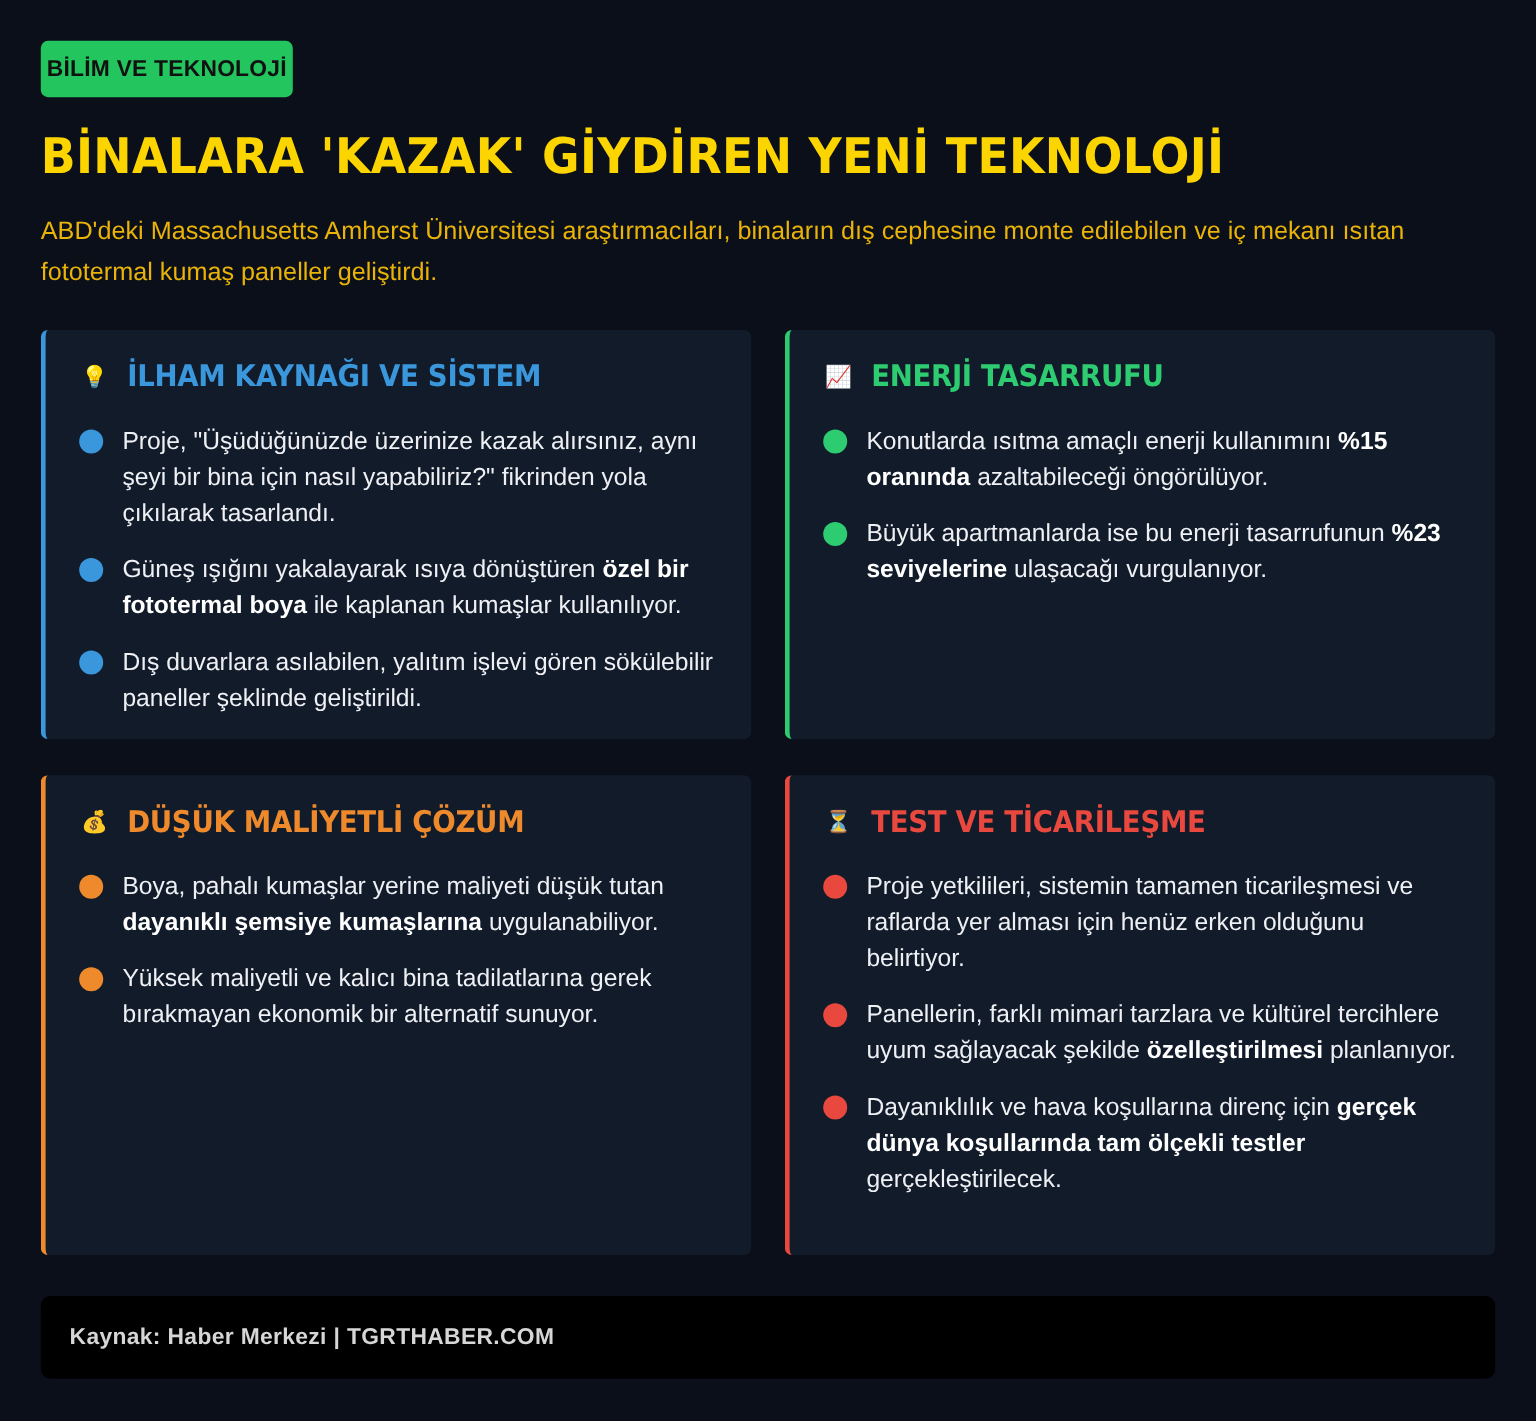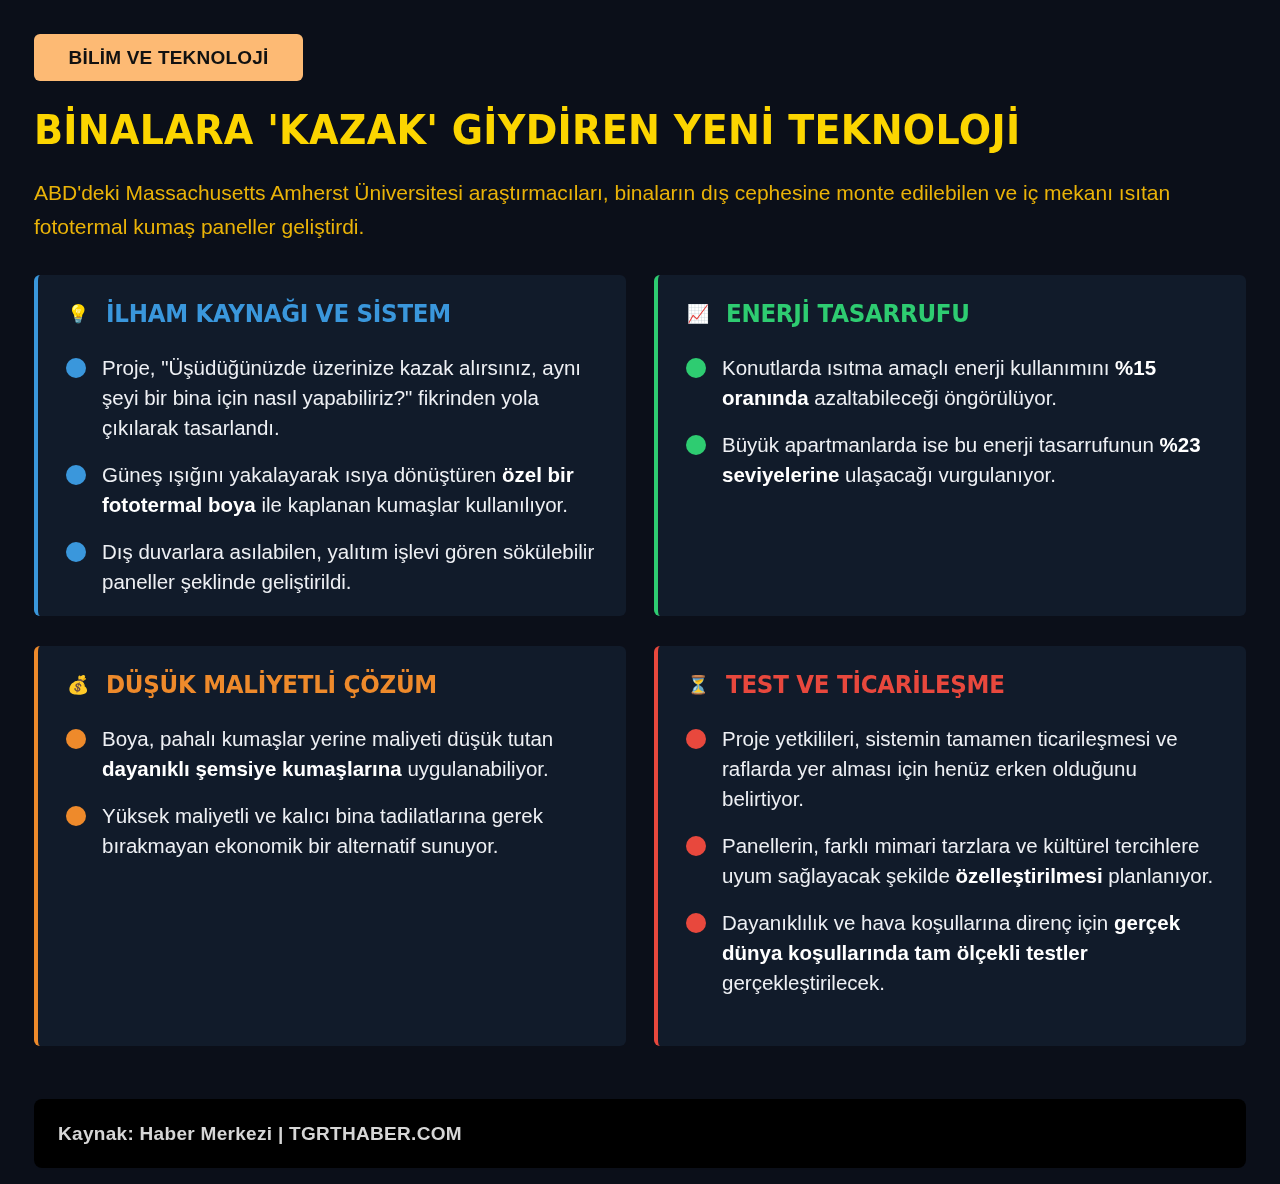--- a/index.html
+++ b/index.html
@@ -1,20 +1,20 @@
 <!DOCTYPE html>
 <html><head>
 <meta charset="utf-8">
 <style>
   * { box-sizing: border-box; margin: 0; padding: 0; }
   html, body { width: 1280px; height: 1184px; background: #0b0f19; }
   body { font-family: "Liberation Sans", "DejaVu Sans", sans-serif; color: #e6e8ee; position: relative; }
   .badge {
-    position: absolute; left: 34px; top: 34px; height: 47px; width: 269px;
-    background: #fdba74; border-radius: 6px; color: #111;
+    position: absolute; left: 34px; top: 34px; height: 47px; width: 210px;
+    background: #22c55e; border-radius: 6px; color: #111;
     font-weight: 700; font-size: 19px; display: flex; align-items: center; justify-content: center;
     letter-spacing: 0.2px;
   }
   .title {
     position: absolute; left: 34px; top: 106px;
     color: #fcd500; font-weight: 800; font-size: 41px; letter-spacing: 0.3px;
     font-family: "DejaVu Sans", "Liberation Sans", sans-serif;
     transform: scaleX(0.93); transform-origin: left;
   }
   .lead {
@@ -34,21 +34,21 @@
     font-family: "DejaVu Sans", "Liberation Sans", sans-serif;
     transform: scaleX(0.92); transform-origin: left; letter-spacing: -0.3px;
   }
   .card ul { position: absolute; left: 28px; top: 78px; right: 22px; list-style: none; }
   .card li { display: flex; gap: 16px; margin-bottom: 17px; font-size: 20.5px; line-height: 30px; color: #eef0f4; }
   .card li .dot { flex: 0 0 20px; width: 20px; height: 20px; border-radius: 50%; background: var(--accent); margin-top: 5px; }
   .card li b { color: #ffffff; font-weight: 700; }
   .footer {
     position: absolute; left: 34px; top: 1080px; width: 1212px; height: 69px;
     background: #000; border-radius: 8px; display: flex; align-items: center; padding-left: 24px;
-    font-weight: 700; font-size: 19px; color: #d6d6d6; letter-spacing: 0.3px; margin-top: 19px;
+    font-weight: 700; font-size: 19px; color: #d6d6d6; letter-spacing: 0.3px;
   }
 </style>
 </head>
 <body>
 
 <div class="badge">BİLİM VE TEKNOLOJİ</div>
 <h1 class="title">BİNALARA 'KAZAK' GİYDİREN YENİ TEKNOLOJİ</h1>
 <p class="lead">ABD'deki Massachusetts Amherst Üniversitesi araştırmacıları, binaların dış cephesine monte edilebilen ve iç mekanı ısıtan fototermal kumaş paneller geliştirdi.</p>
 
 <section class="card" style="left: 34px; top: 275px; width: 592px; height: 341px; --accent: #3a97dc;">

